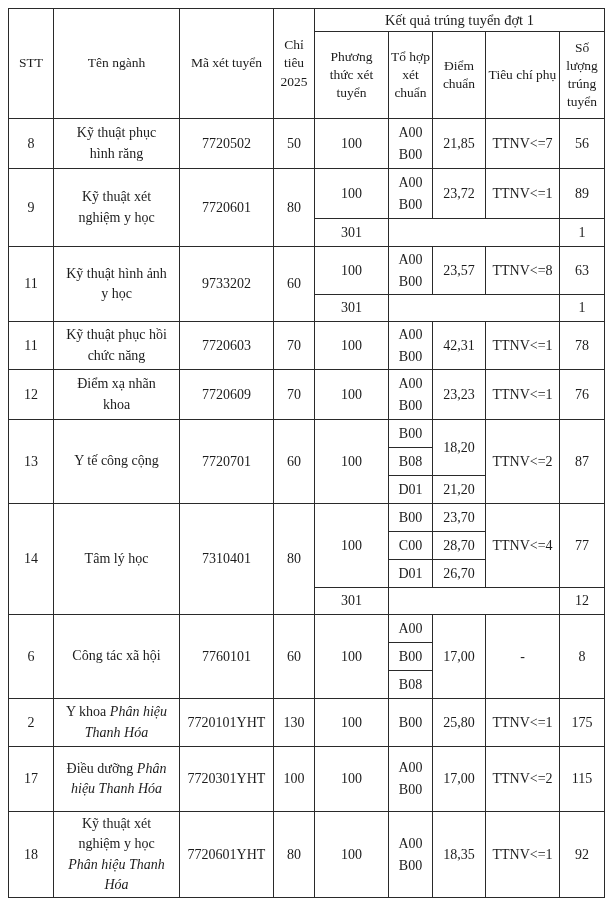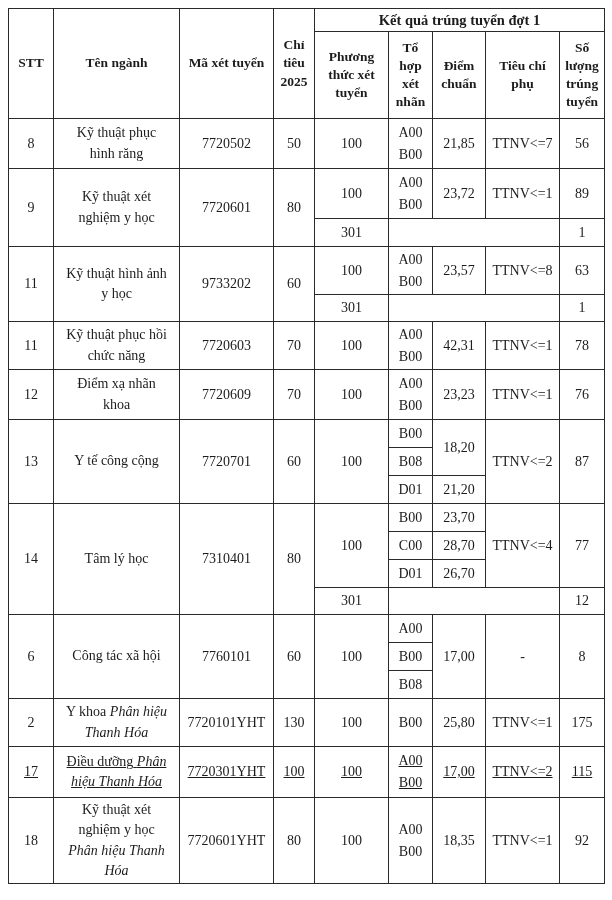--- a/index.html
+++ b/index.html
@@ -18,33 +18,33 @@
   }
   .adm th, .adm td {
     border: 1px solid #2a2a2a;
     text-align: center;
     vertical-align: middle;
     padding: 1px 2px;
     font-size: 14px;
     line-height: 1.25;
     overflow: hidden;
   }
-  .adm th { font-weight: bold; }
+  .adm th { font-weight: normal; }
   .adm th.group-hdr { font-size: 14.5px; }
   .adm th.sub-hdr { font-size: 13.5px; line-height: 1.35; }
   td.name-cell { padding: 2px 12px; line-height: 1.45; }
   td.combo-cell div { line-height: 22px; }
   .it { font-style: italic; }
   tr.h-hdr1 { height: 23px; }
   tr.h-hdr2 { height: 87px; }
   tr.h-lg  { height: 50px; }
   tr.h-md  { height: 48px; }
   tr.h-sm  { height: 28px; }
   tr.h-xs  { height: 27px; }
-  tr.h-xl  { height: 51px; text-decoration: underline; }
+  tr.h-xl  { height: 65px; }
   tr.h-xxl { height: 79px; }
 </style>
 </head>
 <body>
 
 <table class="adm">
   <colgroup>
     <col style="width:45px">
       <col style="width:126px">
       <col style="width:94px">
@@ -58,21 +58,21 @@
   <thead>
     <tr class="h-hdr1">
       <th rowspan="2" class="sub-hdr">STT</th>
       <th rowspan="2" class="sub-hdr">Tên ngành</th>
       <th rowspan="2" class="sub-hdr">Mã xét tuyển</th>
       <th rowspan="2" class="sub-hdr">Chỉ tiêu 2025</th>
       <th colspan="5" class="group-hdr">Kết quả trúng tuyển đợt 1</th>
     </tr>
     <tr class="h-hdr2">
       <th class="sub-hdr">Phương thức xét tuyển</th>
-      <th class="sub-hdr">Tổ hợp xét nhãn</th>
+      <th class="sub-hdr">Tổ hợp xét chuẩn</th>
       <th class="sub-hdr">Điểm chuẩn</th>
       <th class="sub-hdr">Tiêu chí phụ</th>
       <th class="sub-hdr">Số lượng trúng tuyển</th>
     </tr>
   </thead>
   <tbody>
 
     <tr class="h-lg">
       <td>8</td>
       <td class="name-cell">Kỹ thuật phục hình răng</td>

